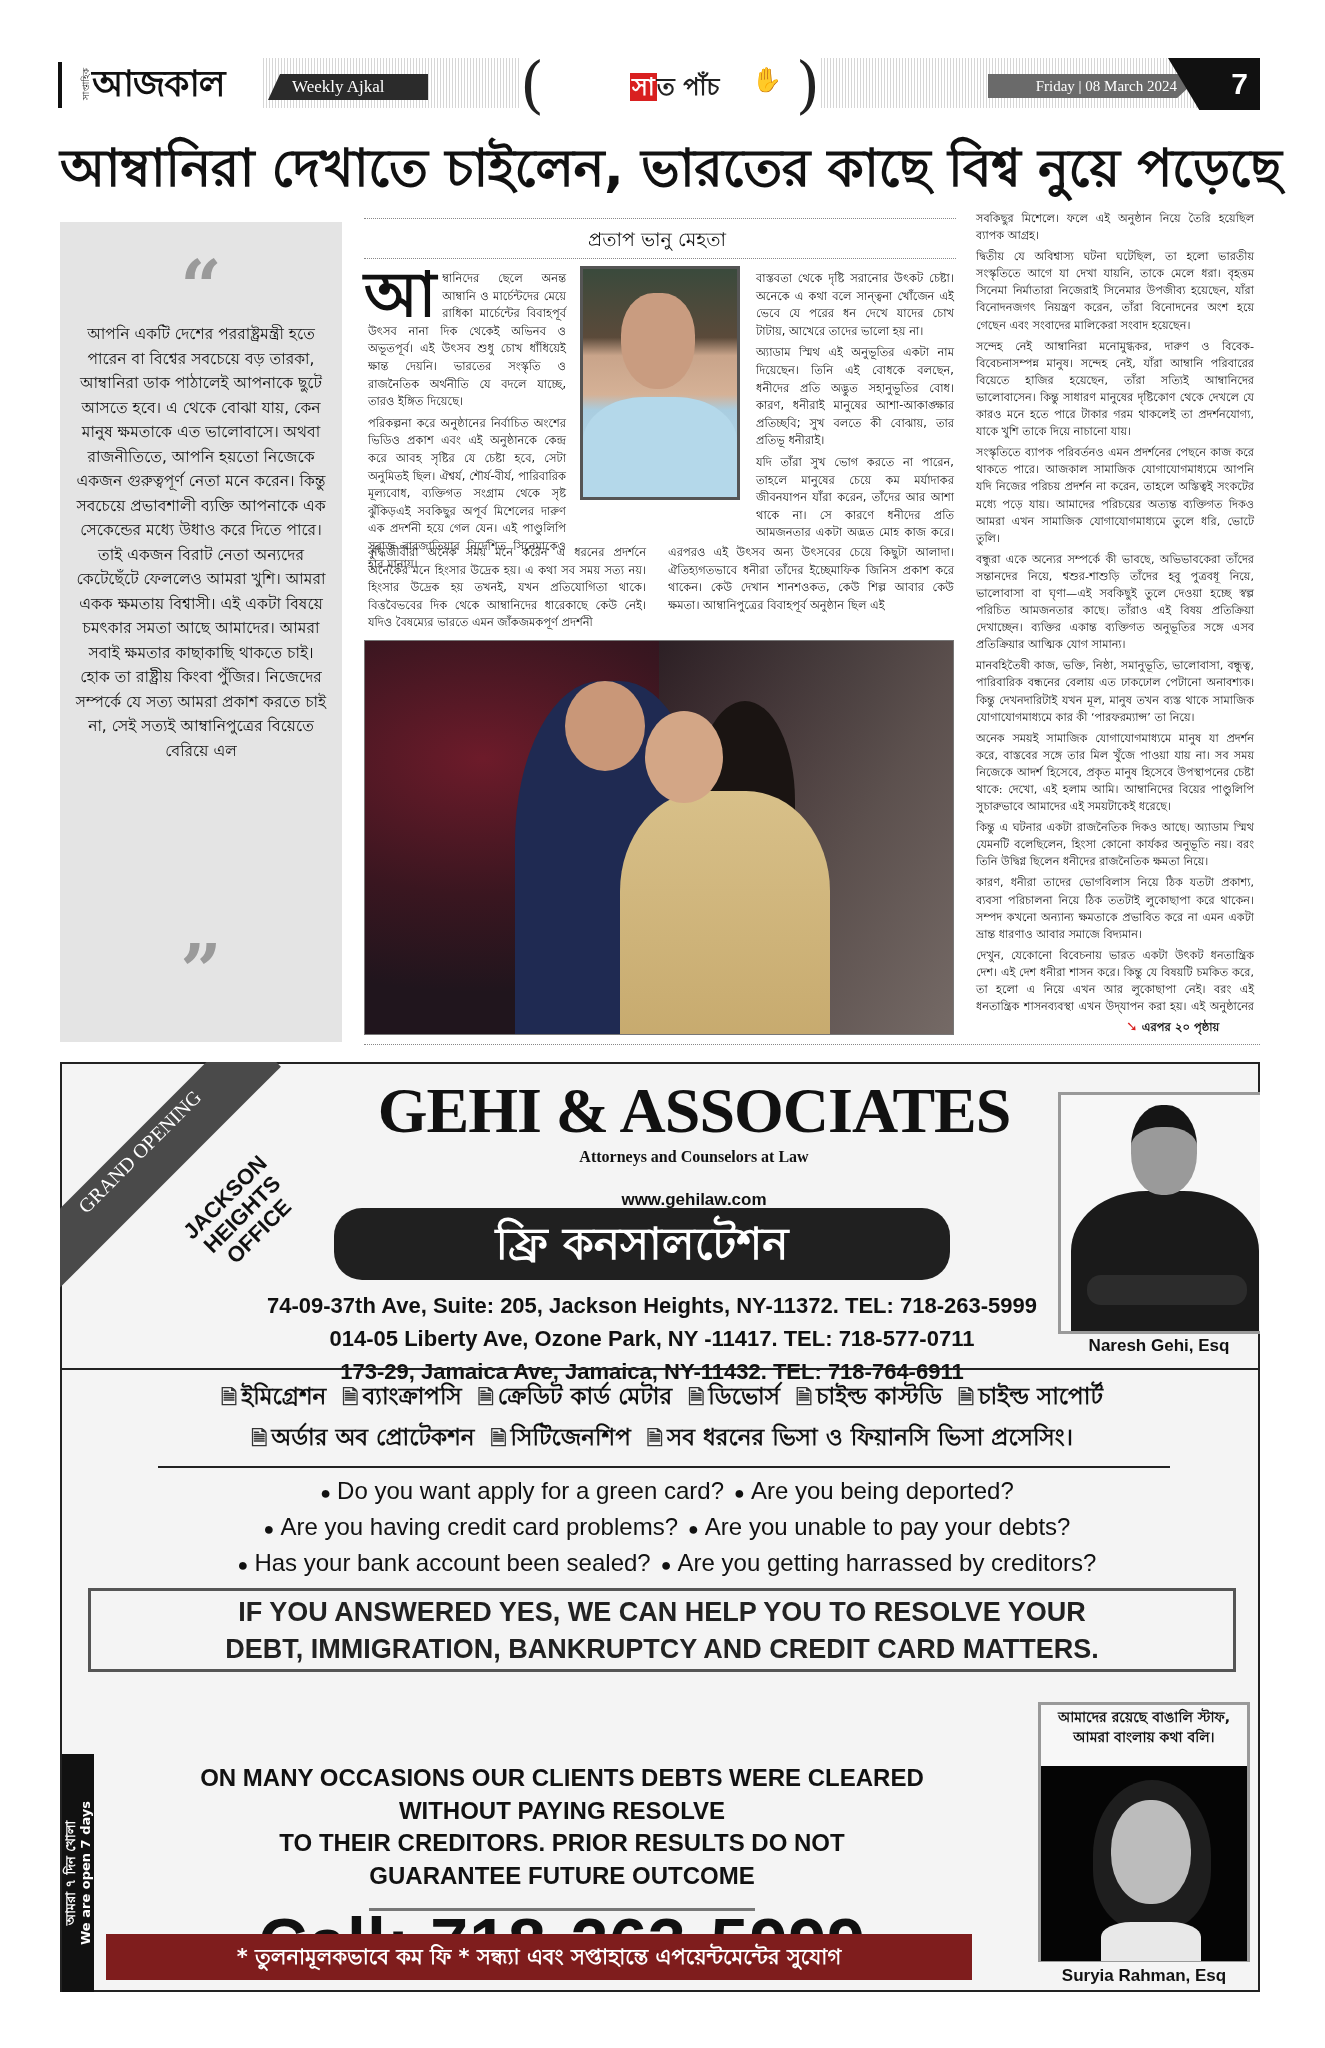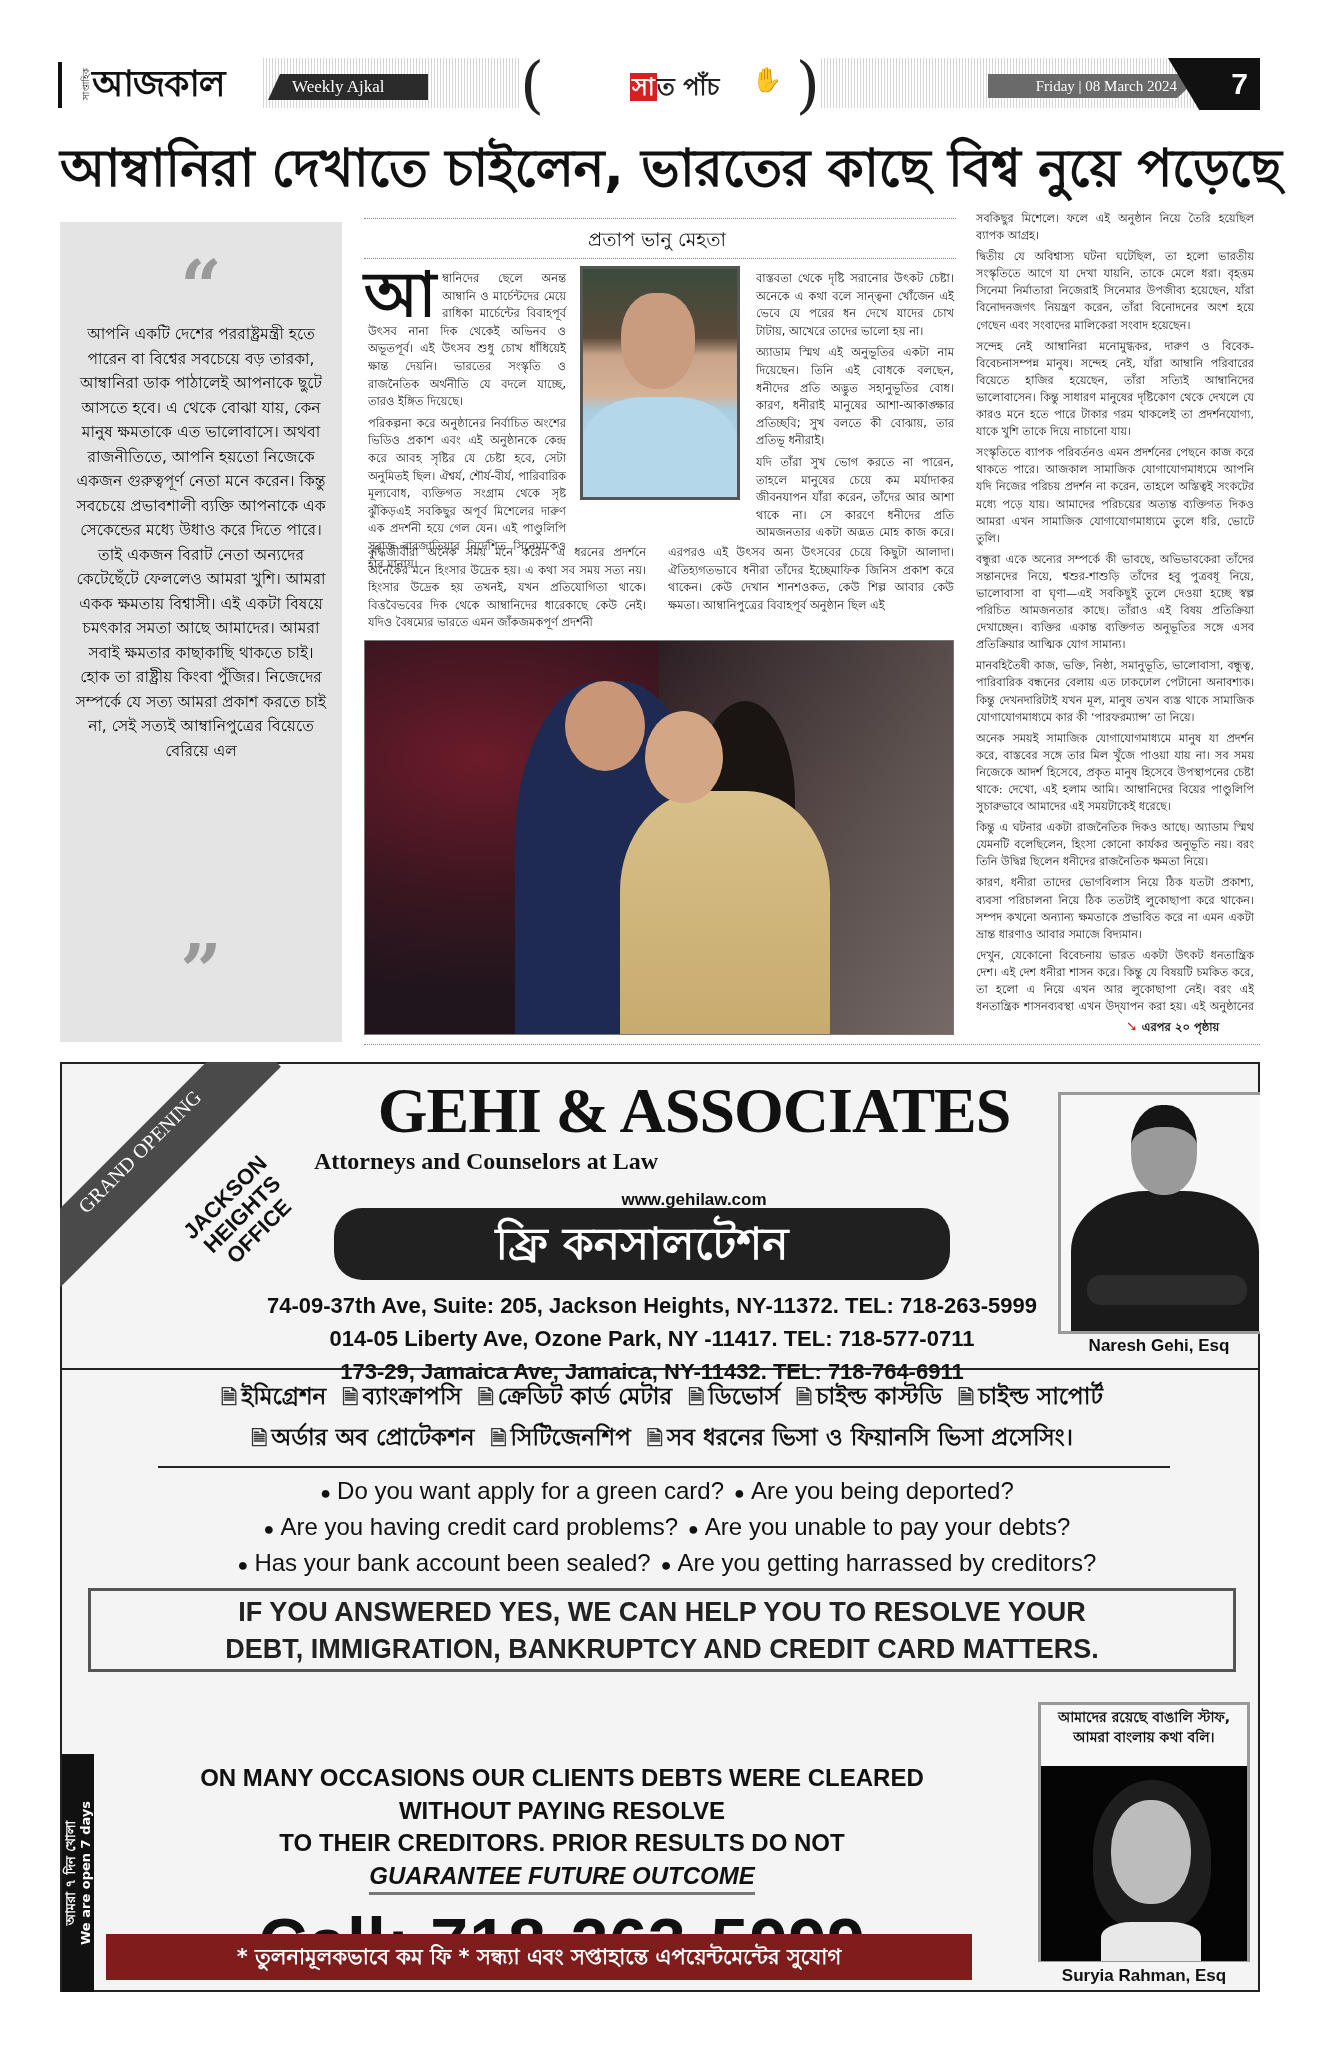--- a/index.html
+++ b/index.html
@@ -66,21 +66,21 @@
   
   .ad { position: absolute; left: 60px; top: 1062px; width: 1200px; height: 930px; border: 2px solid #222; background: #f4f4f4; }
   .ad-ribbon { position: absolute; left: -2px; top: -2px; width: 240px; height: 240px; overflow: hidden; }
   .ad-ribbon .band { position: absolute; left: -72px; top: 70px; width: 320px; height: 56px; background: #4a4a4a; transform: rotate(-45deg); color: #fff;
      font-family: "Liberation Serif", serif; font-size: 20px; line-height: 24px; text-align: center; padding-top: 4px; }
   .ad-jh { position: absolute; left: 36px; top: 72px; width: 240px; transform: rotate(-45deg); transform-origin: left top;
      font-family: "Liberation Sans", sans-serif; font-weight: bold; font-size: 22px; line-height: 24px; text-align: center; color: #111; }
   .ad-jh span { display: block; }
   .ad-title { position: absolute; left: 252px; top: 10px; width: 760px; text-align: center; font-family: "Liberation Serif", serif; font-weight: bold;
      font-size: 64px; line-height: 74px; color: #111; letter-spacing: -1px; }
-  .ad-sub { position: absolute; left: 252px; top: 84px; width: 760px; text-align: left; font-family: "Liberation Serif", serif; font-weight: bold; font-size: 24px; color: #111; }
+  .ad-sub { position: absolute; left: 252px; top: 84px; width: 760px; text-align: center; font-family: "Liberation Serif", serif; font-weight: bold; font-size: 16px; color: #111; }
   .ad-web { position: absolute; left: 252px; top: 126px; width: 760px; text-align: center; font-family: "Liberation Sans", sans-serif; font-weight: bold; font-size: 17px; color: #111; }
   .ad-consult { position: absolute; left: 272px; top: 144px; width: 616px; height: 72px; background: #202020; border-radius: 28px; color: #fff;
      text-align: center; font-size: 44px; line-height: 72px; font-weight: bold; }
   .ad-addr { position: absolute; left: 110px; top: 225px; width: 960px; text-align: center; font-family: "Liberation Sans", sans-serif; font-weight: bold;
      font-size: 22px; line-height: 33px; color: #111; }
   .ad-lawyer1 { position: absolute; left: 996px; top: 28px; width: 202px; height: 242px; border: 3px solid #999; border-right: none; background: #f7f7f7; overflow: hidden; }
   .ad-lawyer1 .suit { position: absolute; left: 10px; top: 96px; width: 188px; height: 150px; background: #1a1a1a; border-radius: 40% 40% 0 0; }
   .ad-lawyer1 .head { position: absolute; left: 70px; top: 10px; width: 66px; height: 90px; border-radius: 46%; background: #9a9a9a; border-top: 22px solid #151515; }
   .ad-lawyer1 .arms { position: absolute; left: 26px; top: 180px; width: 160px; height: 30px; background: #2c2c2c; border-radius: 14px; }
   .ad-name1 { position: absolute; left: 996px; top: 272px; width: 202px; text-align: center; font-family: "Liberation Sans", sans-serif; font-weight: bold; font-size: 17px; color: #111; }
@@ -95,21 +95,21 @@
   .ad-questions .q { white-space: nowrap; }
   .ad-questions .dot { font-size: 18px; margin: 0 6px 0 10px; }
   .ad-yesbox { position: absolute; left: 26px; top: 524px; width: 1148px; height: 84px; border: 3px solid #555; text-align: center;
      font-family: "Liberation Sans", sans-serif; font-weight: bold; font-size: 27px; line-height: 37px; color: #222; padding-top: 3px; }
 
   .ad-open7 { position: absolute; left: 0; top: 690px; width: 32px; height: 238px; background: #111; color: #fff; }
   .ad-open7 .inner { position: absolute; left: 50%; top: 50%; transform: translate(-50%, -50%) rotate(-90deg); white-space: nowrap; text-align: center;
      font-size: 13px; line-height: 15px; font-weight: bold; }
   .ad-claim { position: absolute; left: 60px; top: 698px; width: 880px; text-align: center; font-family: "Liberation Sans", sans-serif; font-weight: bold;
      font-size: 24px; line-height: 32.5px; color: #111; }
-  .ad-claim .uline { display: inline-block; border-bottom: 3px solid #777; padding-bottom: 0; font-style: italic; }
+  .ad-claim .uline { display: inline-block; border-bottom: 3px solid #777; padding-bottom: 16px; }
   .ad-call { position: absolute; left: 60px; top: 838px; width: 880px; text-align: center; font-family: "Liberation Sans", sans-serif; font-weight: bold;
      font-size: 68px; line-height: 80px; color: #111; letter-spacing: 1px; }
   .ad-footbar { position: absolute; left: 106px; top: 1934px; width: 866px; height: 46px; background: #7f1d1d; color: #fff; text-align: center;
      font-size: 21px; line-height: 46px; font-weight: bold; }
   .ad-lawyer2-cap { position: absolute; left: 1038px; top: 1702px; width: 212px; height: 64px; border: 3px solid #999; border-bottom: none; background: #f7f7f7;
      text-align: center; font-size: 14px; line-height: 20px; font-weight: bold; color: #111; padding-top: 2px; }
   .ad-lawyer2 { position: absolute; left: 1038px; top: 1766px; width: 212px; height: 198px; background: #050505; border: 3px solid #999; border-top: none; overflow: hidden; }
   .ad-lawyer2 .hair { position: absolute; left: 52px; top: 14px; width: 118px; height: 150px; border-radius: 50% 50% 40% 40%; background: #1e1e1e; }
   .ad-lawyer2 .face { position: absolute; left: 70px; top: 34px; width: 80px; height: 104px; border-radius: 48%; background: #bcbcbc; }
   .ad-lawyer2 .top { position: absolute; left: 60px; top: 156px; width: 100px; height: 50px; background: #e8e8e8; border-radius: 30% 30% 0 0; }

